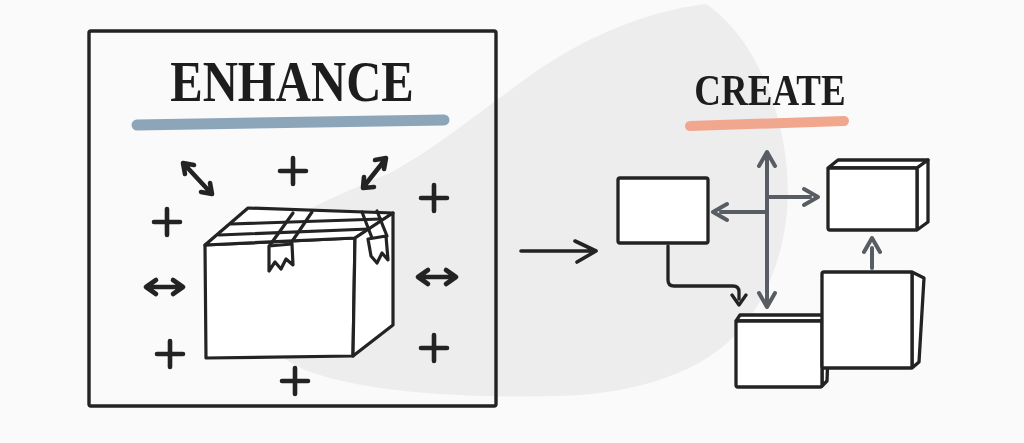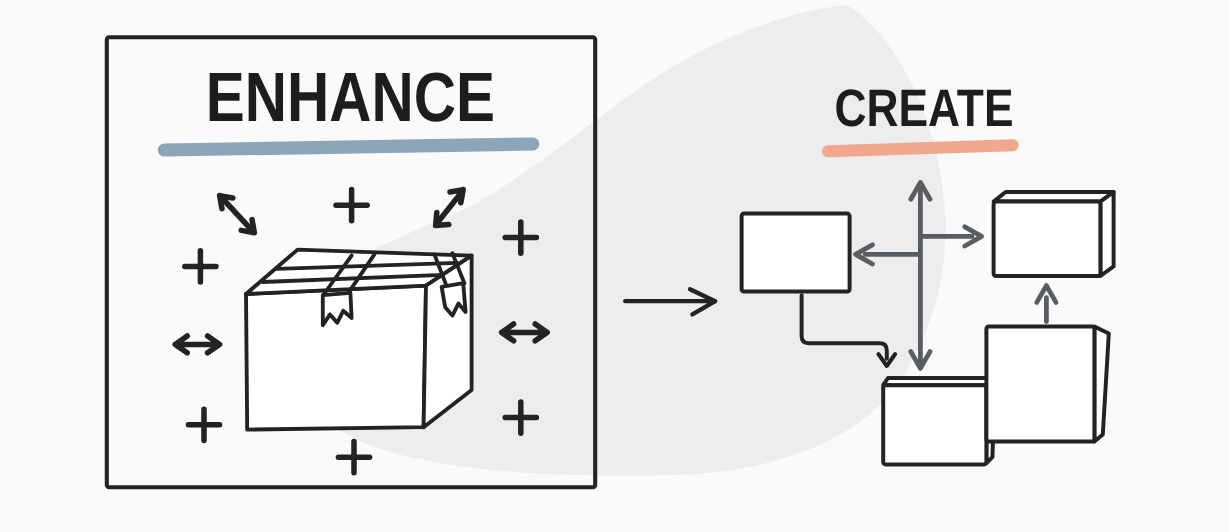--- a/index.html
+++ b/index.html
@@ -3,21 +3,21 @@
 <meta charset="utf-8">
 <style>
   html, body { margin: 0; padding: 0; }
   body { background: #fafafa; }
   .stage {
     position: relative;
     width: 1024px;
     height: 443px;
     background: #fafafa;
     overflow: hidden;
-    font-family: Liberation Sans, sans-serif;
+    font-family: Liberation Serif, serif;
   }
   .stage svg { position: absolute; left: 0; top: 0; }
   .title {
     position: absolute;
     color: #1d1d1d;
     font-weight: bold;
     text-align: center;
     white-space: nowrap;
     line-height: 1;
     user-select: none;

